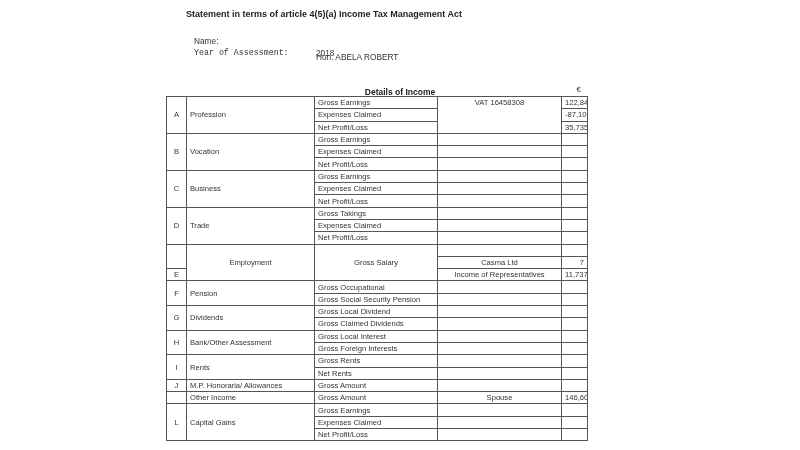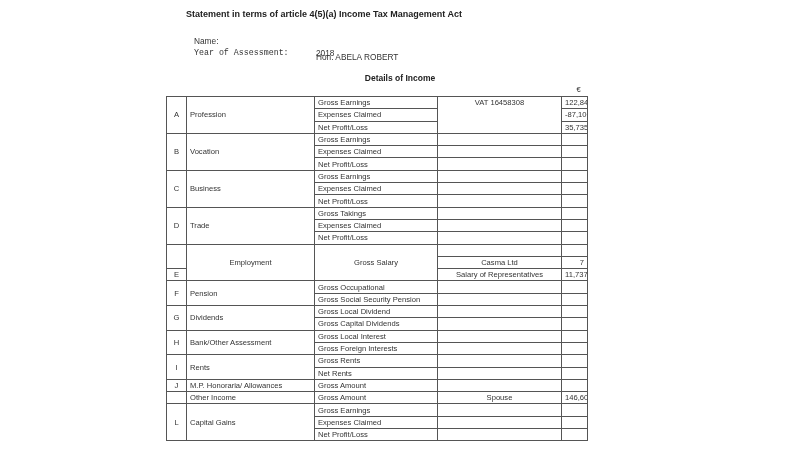--- a/index.html
+++ b/index.html
@@ -1,21 +1,21 @@
 <!DOCTYPE html>
 <html><head>
 <meta charset="utf-8">
 <style>
   html,body{margin:0;padding:0;background:#fff;}
   body{width:800px;height:450px;position:relative;overflow:hidden;
        font-family:"Liberation Sans",sans-serif;color:#2a2a2a;}
   .title{position:absolute;top:9px;left:0;width:648px;text-align:center;
          font-size:9px;font-weight:bold;color:#222;}
   .lbl{position:absolute;font-size:8.3px;color:#333;}
-  .subtitle{position:absolute;top:73px;left:0;width:800px;text-align:center;
+  .subtitle{position:absolute;top:87px;left:0;width:800px;text-align:center;
          font-size:8.5px;font-weight:bold;color:#222;}
   .euro{position:absolute;top:85px;left:570px;width:17px;text-align:center;font-size:7.5px;color:#333;}
   table{position:absolute;left:166px;top:96px;border-collapse:collapse;
         table-layout:fixed;width:421px;}
   td{border:1px solid #555;height:11.3px;padding:0 3px;font-size:7.6px;
      line-height:11px;white-space:nowrap;overflow:hidden;color:#333;}
   td.letter{text-align:center;padding:0;}
   td.c{text-align:center;margin-top:16px;}
   td.r{text-align:right;}
   td.b{border-top:1.6px solid #333;}
@@ -119,21 +119,21 @@
     <td class="b"></td>
         <td class="b"></td>
   </tr>
   <tr>
     <td class="letter" style="border-top:none;border-bottom:none"></td>
     <td class="c">Casma Ltd</td>
     <td class="r">7</td>
   </tr>
   <tr>
     <td class="letter">E</td>
-    <td class="c">Salary of Representatives</td>
+    <td class="c">Income of Representatives</td>
     <td class="r">11,737</td>
   </tr>
 
   <tr>
     <td class="letter b" rowspan="2">F</td>
     <td class="b" rowspan="2">Pension</td>
     <td class="b">Gross Occupational</td>
     <td class="b"></td>
         <td class="b"></td>
   </tr>
@@ -144,21 +144,21 @@
   </tr>
 
   <tr>
     <td class="letter b" rowspan="2">G</td>
     <td class="b" rowspan="2">Dividends</td>
     <td class="b">Gross Local Dividend</td>
     <td class="b"></td>
         <td class="b"></td>
   </tr>
   <tr>
-    <td>Gross Capital Dividends</td>
+    <td>Gross Claimed Dividends</td>
         <td></td>
         <td></td>
   </tr>
 
   <tr>
     <td class="letter b" rowspan="2">H</td>
     <td class="b" rowspan="2">Bank/Other Assessment</td>
     <td class="b">Gross Local Interest</td>
     <td class="b"></td>
         <td class="b"></td>

